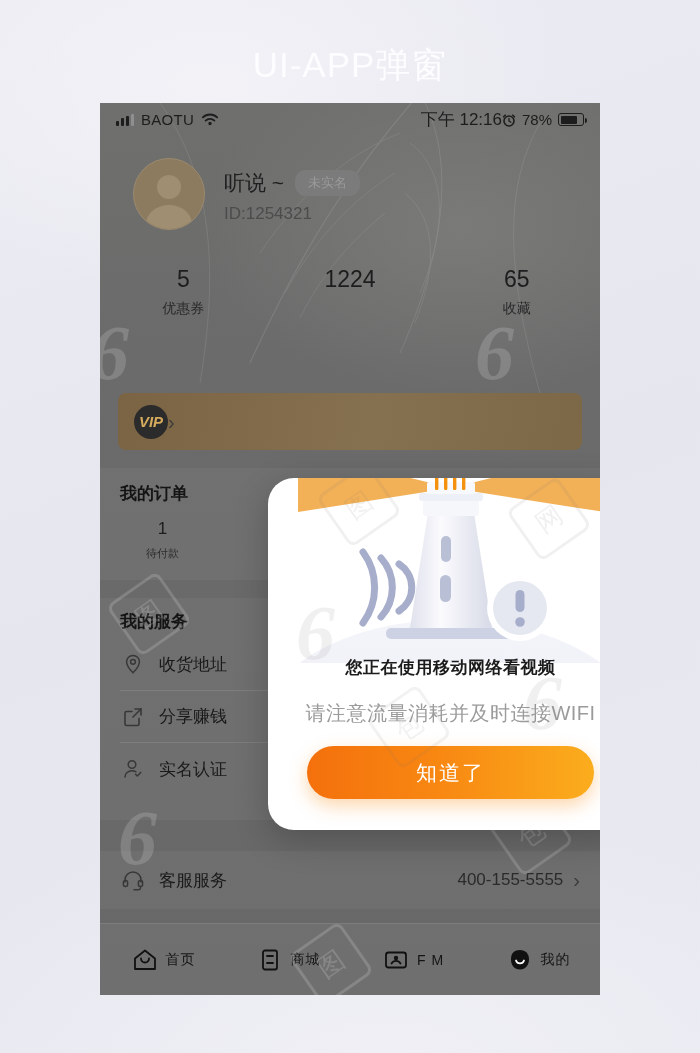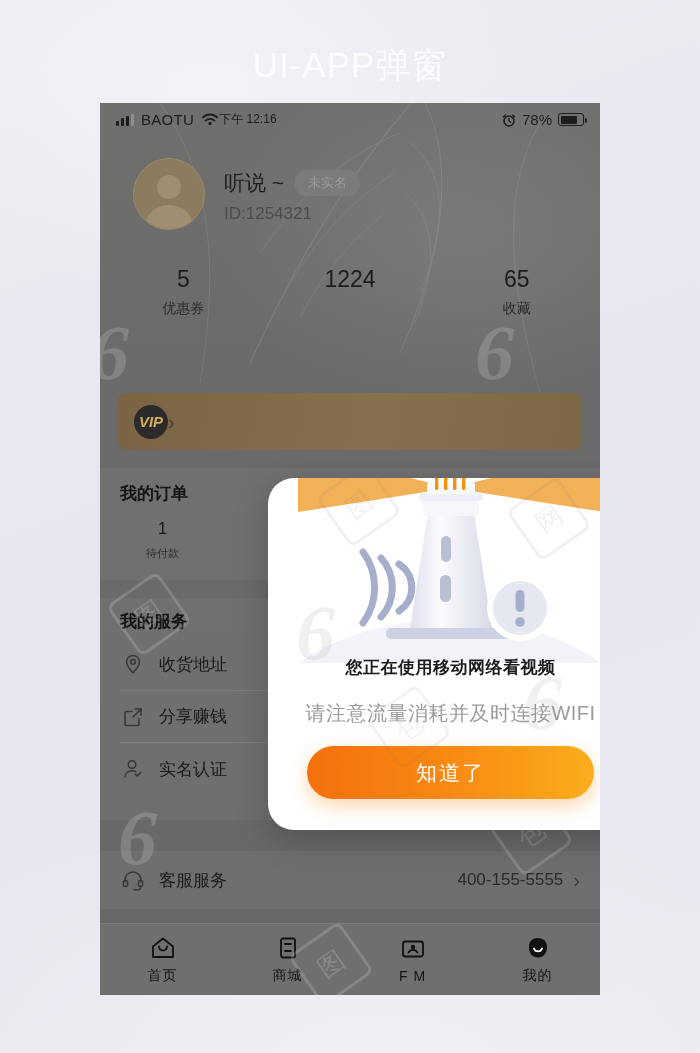--- a/index.html
+++ b/index.html
@@ -48,21 +48,21 @@
     color:#1d1d1d; font-size:15px;
   }
   .sb-left { display:flex; align-items:center; gap:7px; flex:0 0 auto; }
   .bars { display:flex; align-items:flex-end; gap:2px; height:12px; }
   .bars i { display:block; width:3px; background:#1d1d1d; border-radius:1px; }
   .bars i:nth-child(1){height:5px}
   .bars i:nth-child(2){height:7.5px}
   .bars i:nth-child(3){height:10px}
   .bars i:nth-child(4){height:12px; background:#8f8f8f}
   .carrier { font-size:15px; letter-spacing:.3px; }
-  .sb-center { flex:1; text-align:left; font-size:12px; }
+  .sb-center { flex:1; text-align:right; font-size:17px; }
   .sb-right { display:flex; align-items:center; gap:6px; flex:0 0 auto; }
   .battery {
     width:26px;height:13px;border:1.6px solid #1d1d1d;border-radius:3px;
     position:relative; padding:1.5px;
   }
   .battery::after{
     content:""; position:absolute; right:-4px; top:3.5px;
     width:2.4px;height:5px;background:#1d1d1d;border-radius:0 2px 2px 0;
   }
   .battery i{display:block;height:100%;width:78%;background:#1d1d1d;border-radius:1px;}
@@ -133,21 +133,21 @@
 
   .support { top:748px; height:58px; }
   .support .srv-row{border-bottom:none;height:58px;}
 
   
   .tabbar {
     position:absolute; left:0; bottom:0; width:100%; height:72px;
     background:rgba(255,255,255,.05);
     display:flex; border-top:1px solid rgba(255,255,255,.09);
   }
-  .tab { flex:1; display:flex; flex-direction:column; align-items:center;
+  .tab { flex:1; display:flex; flex-direction:row; align-items:center;
          justify-content:center; gap:6px; }
   .tab .ti { width:30px;height:26px; }
   .tab .tl { font-size:14px; color:#151515; letter-spacing:1px; }
 
   
   .wm { position:absolute; pointer-events:none; opacity:.16; }
   .wm-box {
     width:62px;height:62px;border:3px solid #fff;border-radius:8px;
     transform:rotate(-35deg); display:flex;align-items:center;justify-content:center;
     color:#fff;font-size:26px;

